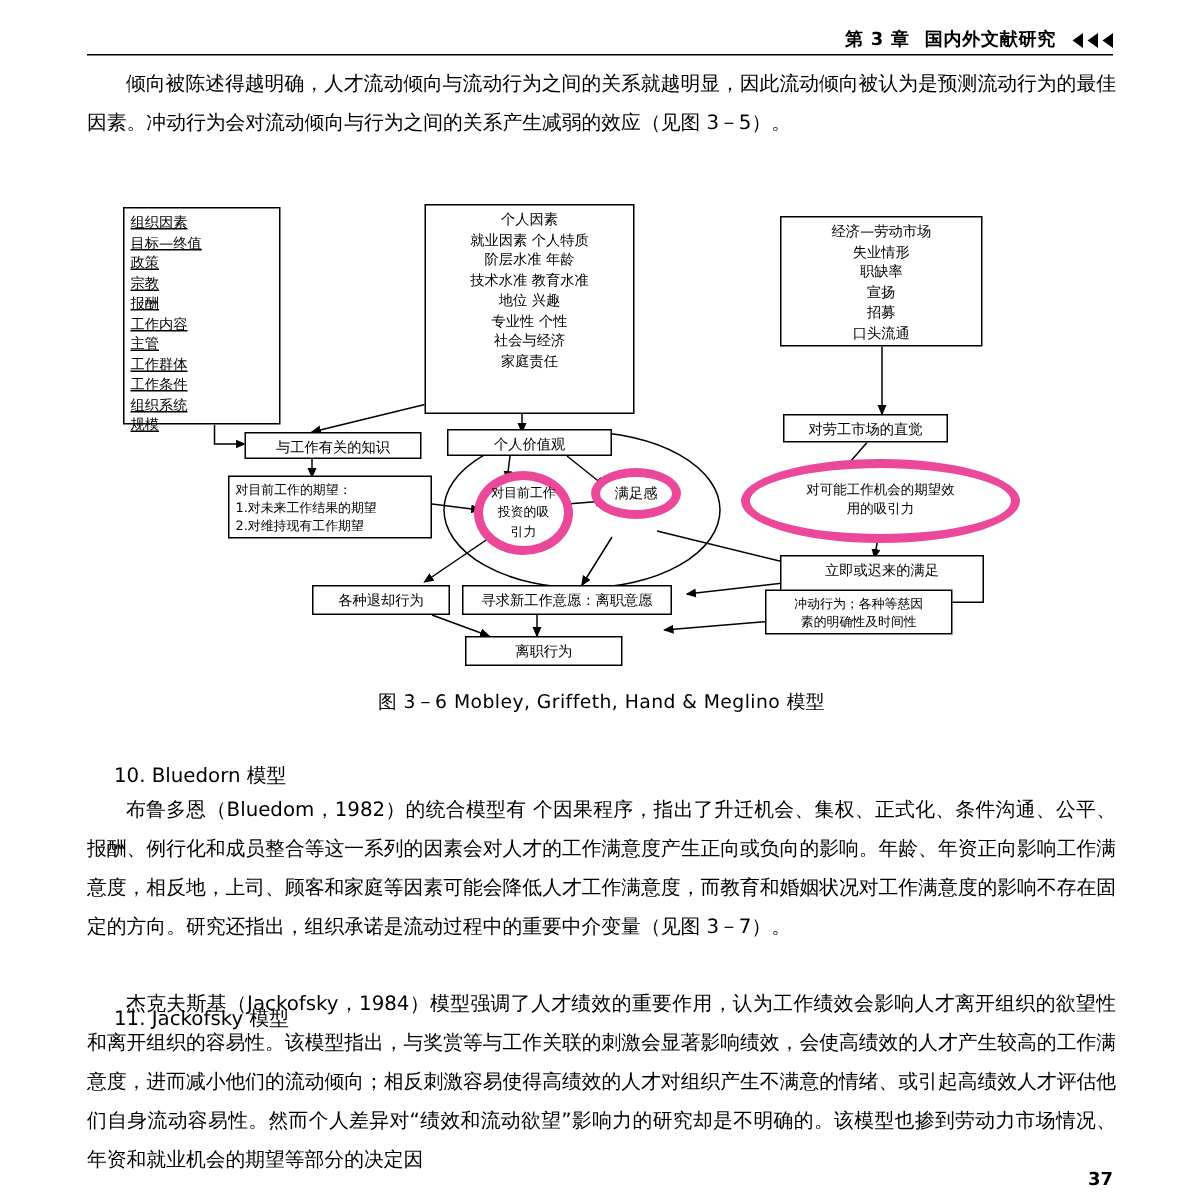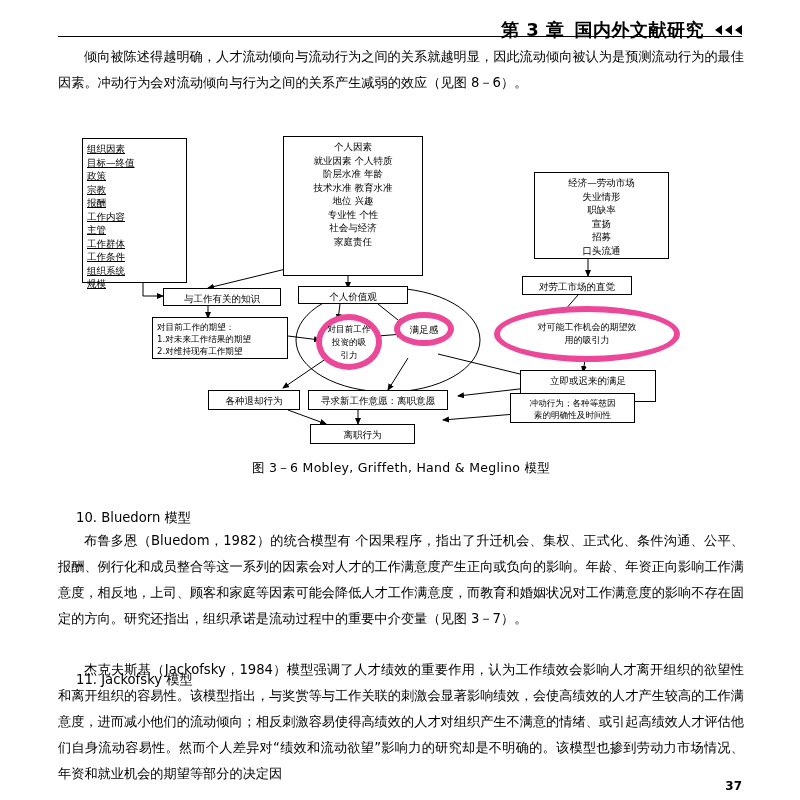--- a/index.html
+++ b/index.html
@@ -23,21 +23,21 @@
   }
 
   
   .header {
     position: absolute;
     right: 58px;
     top: 18px;
     display: flex;
     align-items: center;
     gap: 10px;
-    font-size: 18px;
+    font-size: 12px;
     font-weight: bold;
     letter-spacing: 0.5px;
   }
   .header .chap { white-space: nowrap; }
   .header .title { white-space: nowrap; }
   .header .tri {
     display: inline-block;
     width: 0; height: 0;
     border-top: 5px solid transparent;
     border-bottom: 5px solid transparent;
@@ -140,21 +140,21 @@
     <span class="chap">第 3 章</span>
     <span class="title">国内外文献研究</span>
     <span class="tris">
       <span class="tri"></span>
         <span class="tri"></span>
         <span class="tri"></span>
     </span>
   </div>
   <div class="rule"></div>
 
-  <div class="para p1 indent">倾向被陈述得越明确，人才流动倾向与流动行为之间的关系就越明显，因此流动倾向被认为是预测流动行为的最佳因素。冲动行为会对流动倾向与行为之间的关系产生减弱的效应（见图 8－6）。</div>
+  <div class="para p1 indent">倾向被陈述得越明确，人才流动倾向与流动行为之间的关系就越明显，因此流动倾向被认为是预测流动行为的最佳因素。冲动行为会对流动倾向与行为之间的关系产生减弱的效应（见图 3－5）。</div>
 
   <div class="figure">
 
     <svg class="figsvg" viewBox="0 0 686 330">
       <defs>
         <marker id="ah" markerWidth="7" markerHeight="7" refX="6" refY="3" orient="auto">
           <path d="M0,0 L7,3 L0,6 z" fill="#000"></path>
         </marker>
       </defs>
       <g stroke="#000" stroke-width="1" fill="none" marker-end="url(#ah)">
@@ -213,21 +213,21 @@
 
     <div class="figbox left" style="left:225px; top:8px; width:140px; height:140px;text-align:center;">个人因素
 就业因素    个人特质
 阶层水准    年龄
 技术水准    教育水准
 地位        兴趣
 专业性      个性
             社会与经济
             家庭责任</div>
 
-    <div class="figbox" style="left:476px; top:16px; width:135px; height:87px;margin-top:28px;">经济—劳动市场
+    <div class="figbox" style="left:462px; top:16px; width:135px; height:87px;">经济—劳动市场
 失业情形
 职缺率
 宣扬
 招募
 口头流通</div>
 
     <div class="figbox" style="left:105px; top:160px; width:118px; height:18px;">与工作有关的知识</div>
 
     <div class="figbox" style="left:240px; top:158px; width:110px; height:18px;">个人价值观</div>
 

